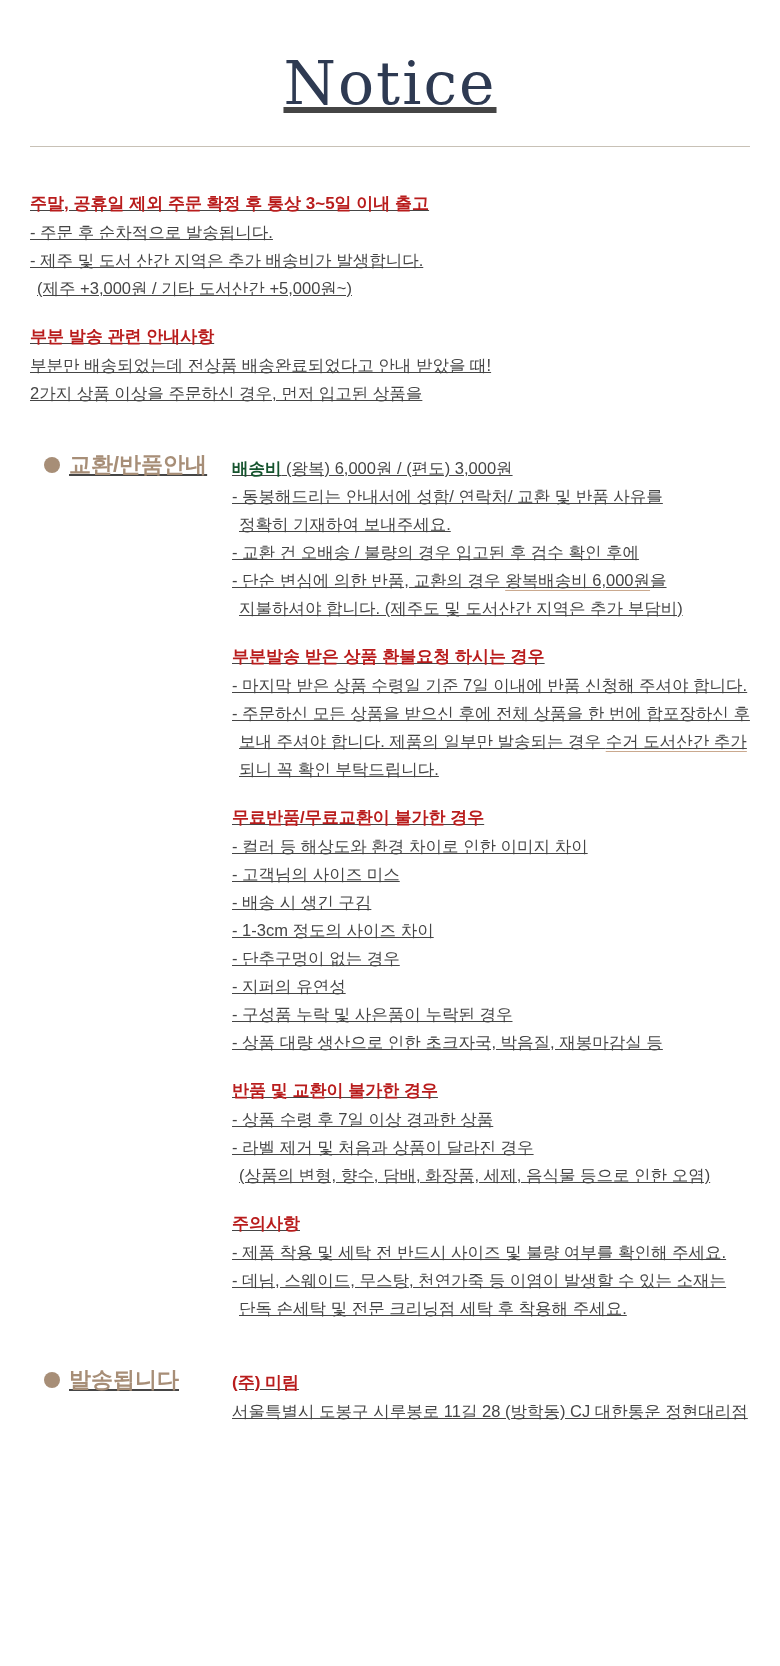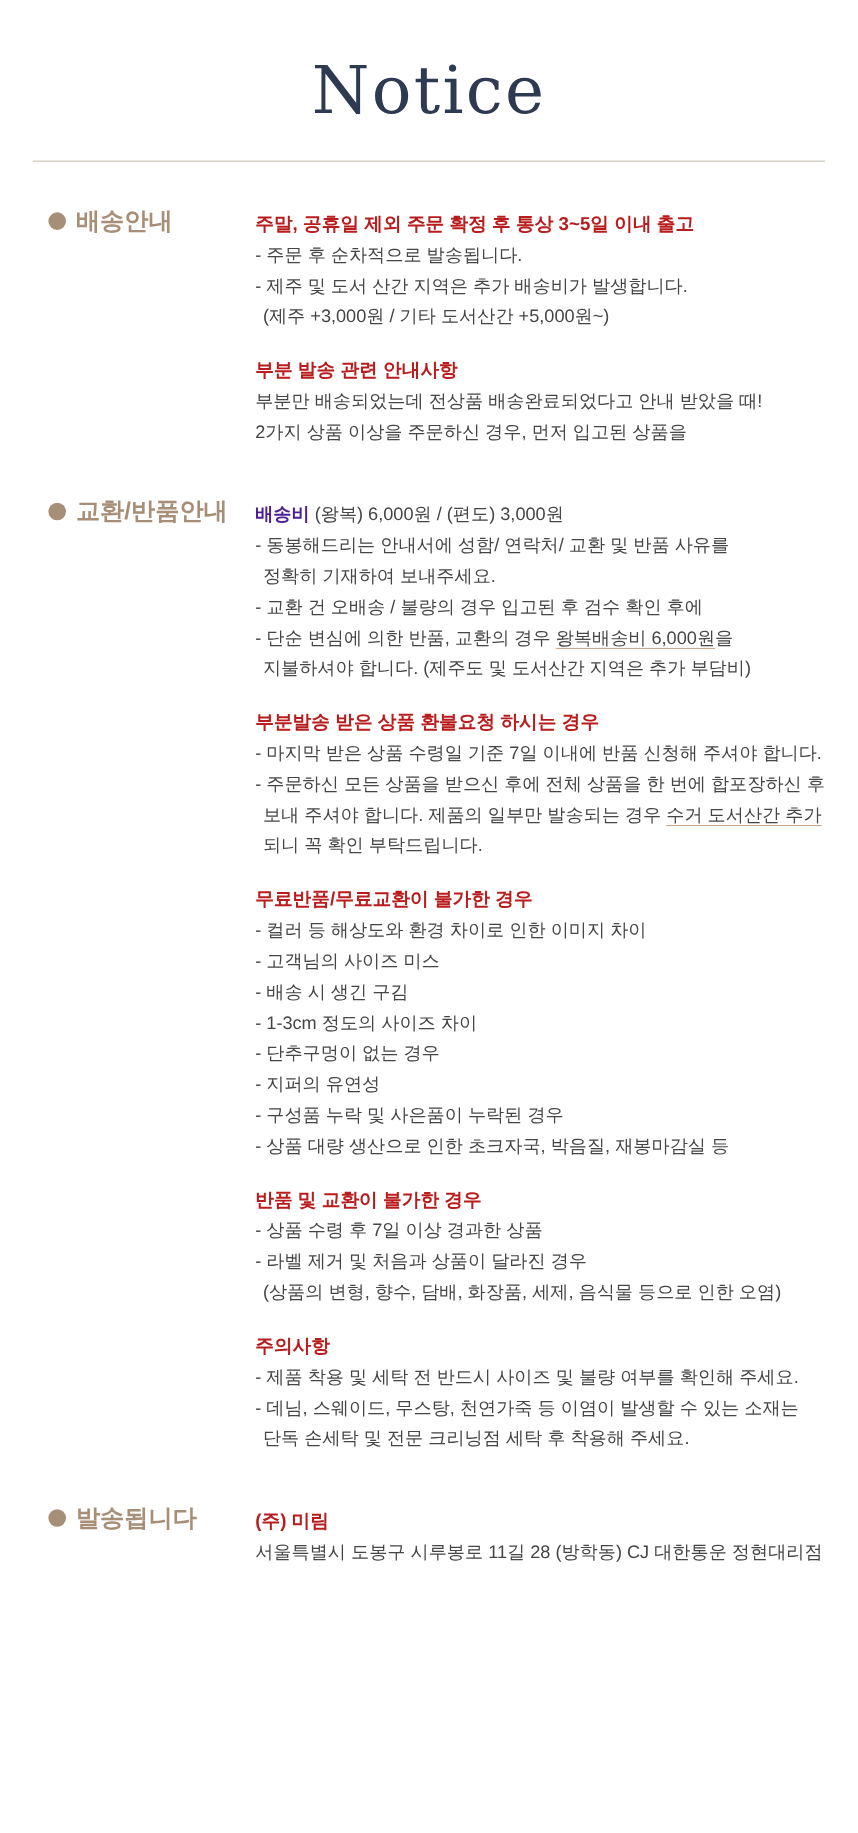--- a/index.html
+++ b/index.html
@@ -4,21 +4,21 @@
 <style>
   * { box-sizing: border-box; }
   html, body { margin: 0; padding: 0; }
   body {
     width: 780px;
     min-height: 1666px;
     background: #ffffff;
     font-family: "Liberation Sans", "DejaVu Sans", sans-serif;
     color: #454545;
   }
-  .page { padding: 0 30px; }
+  .page { padding: 0 30px; text-decoration: underline; }
   .title {
     font-family: "DejaVu Serif", "Liberation Serif", serif;
     font-weight: 400;
     color: #2e3a52;
     font-size: 60px;
     line-height: 1.1;
     text-align: center;
     letter-spacing: 2px;
     margin: 50px 0 30px 0;
   }
@@ -56,40 +56,36 @@
     font-size: 17px;
     line-height: 28px;
   }
   .line {
     margin: 0;
     font-size: 16.5px;
     line-height: 28px;
     color: #454545;
   }
   .indent { padding-left: 7px; }
-  .tan-bold { color: #4c1d95; font-weight: bold; }
+  .tan-bold { color: #14532d; font-weight: bold; }
   .ul {
     text-decoration: underline;
     text-decoration-color: #caa98f;
     text-underline-offset: 4px;
   }
 </style>
 </head>
 <body>
 
 <div class="page">
 
   <h1 class="title">Notice</h1>
   <hr class="divider">
 
   <div class="section">
-    <div class="section-label">
-      <span class="bullet"></span>
-      <span>배송안내</span>
-    </div>
     <div class="section-content">
       <div class="group">
         <p class="sub-heading">주말, 공휴일 제외 주문 확정 후 통상 3~5일 이내 출고</p>
         <p class="line">- 주문 후 순차적으로 발송됩니다.</p>
         <p class="line">- 제주 및 도서 산간 지역은 추가 배송비가 발생합니다.</p>
         <p class="line indent">(제주 +3,000원 / 기타 도서산간 +5,000원~)</p>
       </div>
       <div class="group">
         <p class="sub-heading">부분 발송 관련 안내사항</p>
         <p class="line">부분만 배송되었는데 전상품 배송완료되었다고 안내 받았을 때!</p>

